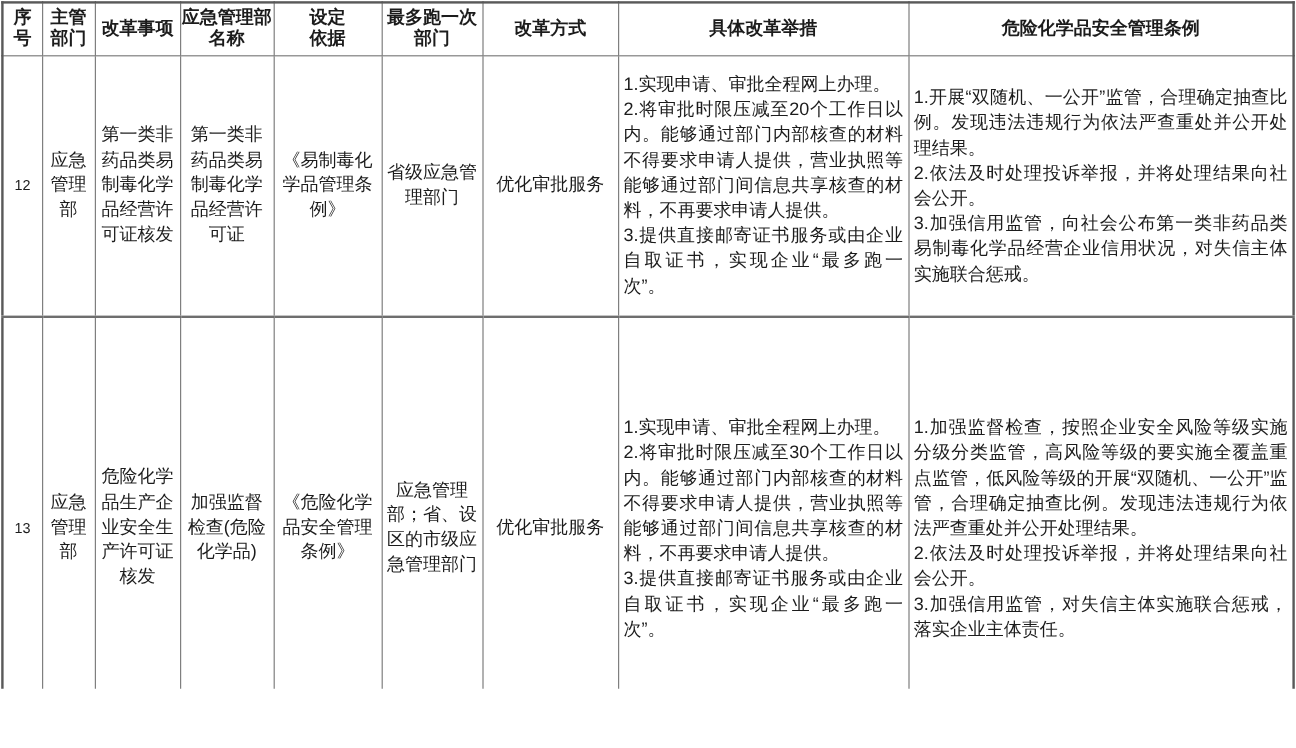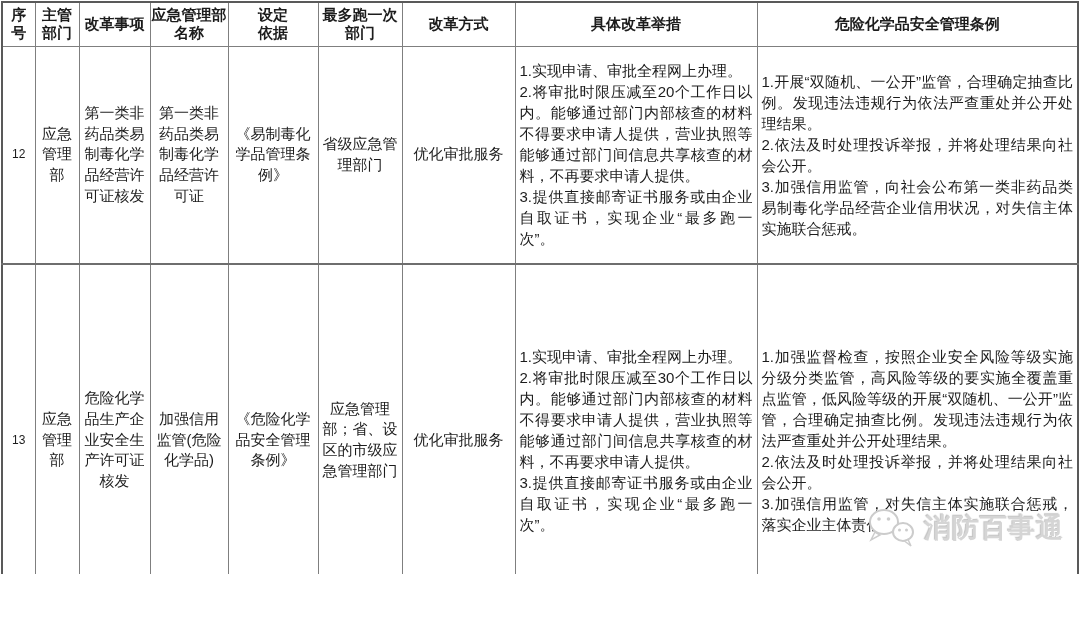--- a/index.html
+++ b/index.html
@@ -91,45 +91,28 @@
 2.将审批时限压减至20个工作日以内。能够通过部门内部核查的材料不得要求申请人提供，营业执照等能够通过部门间信息共享核查的材料，不再要求申请人提供。
 3.提供直接邮寄证书服务或由企业自取证书，实现企业“最多跑一次”。</td>
         <td class="l">1.开展“双随机、一公开”监管，合理确定抽查比例。发现违法违规行为依法严查重处并公开处理结果。
 2.依法及时处理投诉举报，并将处理结果向社会公开。
 3.加强信用监管，向社会公布第一类非药品类易制毒化学品经营企业信用状况，对失信主体实施联合惩戒。</td>
       </tr>
       <tr class="row-13">
         <td class="c serial">13</td>
         <td class="c">应急管理部</td>
         <td class="c">危险化学品生产企业安全生产许可证核发</td>
-        <td class="c">加强信用监管(危险化学品)</td>
+        <td class="c">加强监督检查(危险化学品)</td>
         <td class="c">《危险化学品安全管理条例》</td>
         <td class="c">应急管理部；省、设区的市级应急管理部门</td>
         <td class="c">优化审批服务</td>
         <td class="l">1.实现申请、审批全程网上办理。
 2.将审批时限压减至30个工作日以内。能够通过部门内部核查的材料不得要求申请人提供，营业执照等能够通过部门间信息共享核查的材料，不再要求申请人提供。
 3.提供直接邮寄证书服务或由企业自取证书，实现企业“最多跑一次”。</td>
         <td class="l">1.加强监督检查，按照企业安全风险等级实施分级分类监管，高风险等级的要实施全覆盖重点监管，低风险等级的开展“双随机、一公开”监管，合理确定抽查比例。发现违法违规行为依法严查重处并公开处理结果。
 2.依法及时处理投诉举报，并将处理结果向社会公开。
 3.加强信用监管，对失信主体实施联合惩戒，落实企业主体责任。</td>
       </tr>
     </tbody>
   </table>
 
-  <div class="watermark">
-    <svg width="52" height="44" viewBox="0 0 52 44" aria-hidden="true">
-      <g fill="#ffffff" stroke="#cccccc" stroke-width="2">
-        <ellipse cx="19" cy="16" rx="14" ry="12"></ellipse>
-        <path d="M10 26 L6 34 L15 29 Z" stroke-width="1.5"></path>
-        <ellipse cx="38" cy="26" rx="10" ry="9"></ellipse>
-        <path d="M43 33.5 L46 40 L39.5 35 Z" stroke-width="1.5"></path>
-      </g>
-      <g fill="#cccccc" stroke="none">
-        <circle cx="14" cy="13" r="1.8"></circle>
-        <circle cx="23.5" cy="13" r="1.8"></circle>
-        <circle cx="34.5" cy="24" r="1.5"></circle>
-        <circle cx="41.5" cy="24" r="1.5"></circle>
-      </g>
-    </svg>
-    <span>消防百事通</span>
-  </div>
 
 </div>
 
 </body></html>

